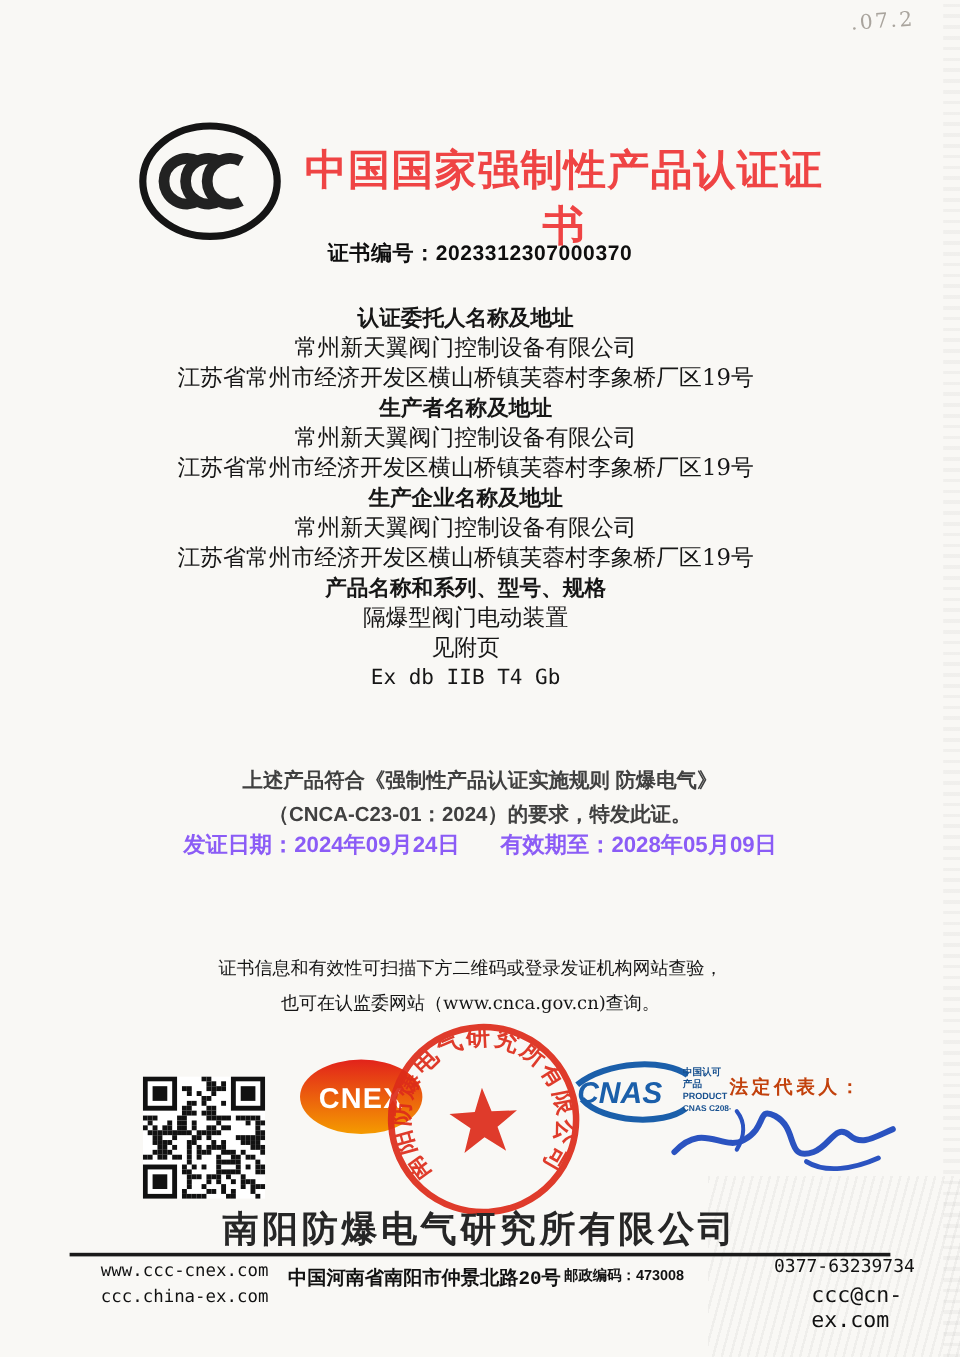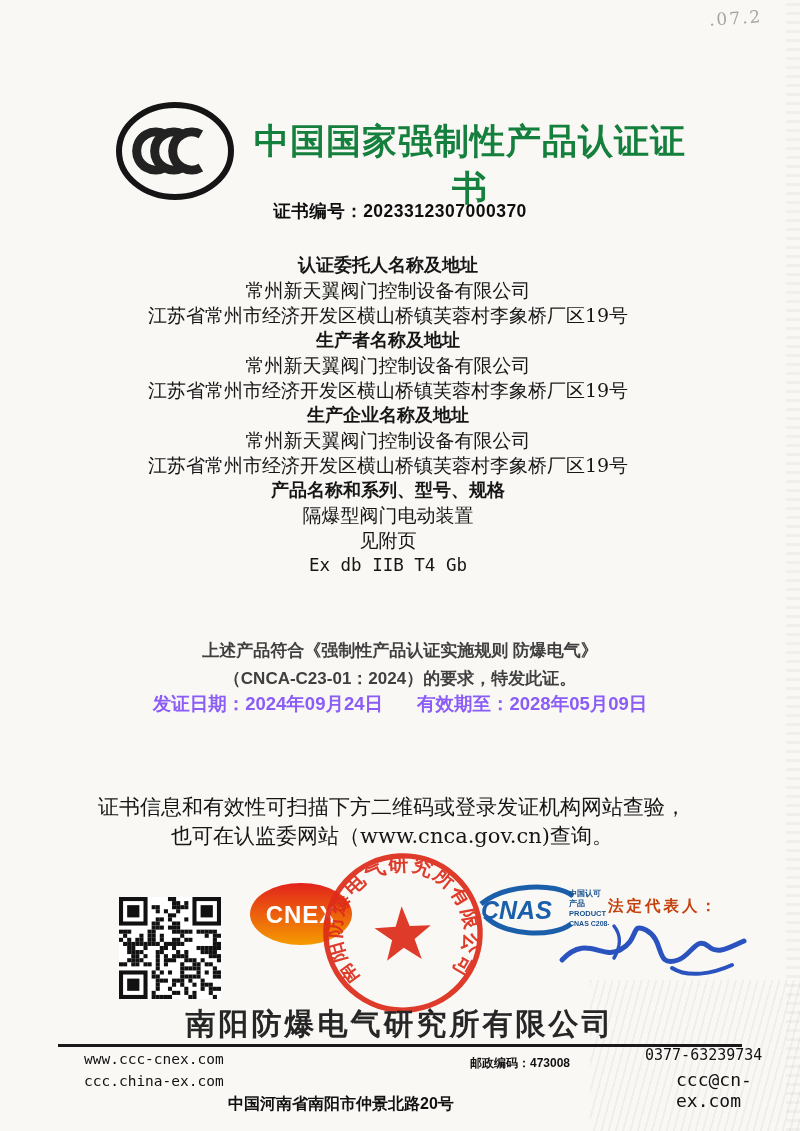--- a/index.html
+++ b/index.html
@@ -27,21 +27,21 @@
     position:absolute;top:8px;right:38px;
     font-family:"DejaVu Serif",serif;
     font-size:17px;color:#a9a49d;letter-spacing:2px;
     transform:rotate(-4deg);
   }
   
   .ccc-logo{position:absolute;left:112px;top:98px;width:126px;height:106px;}
   .title{
     position:absolute;left:238px;top:118px;width:464px;
     text-align:center;font-size:35px;font-weight:700;letter-spacing:1px;
-    color:#15803d;
+    color:#ef4444;
   }
   .certno{
     position:absolute;left:0;top:199px;width:800px;text-align:center;
     font-size:17.5px;font-weight:700;color:#0e0e0e;letter-spacing:.5px;
   }
   
   .cert-lines{position:absolute;left:0;top:253px;width:776px;text-align:center;}
   .cert-lines .h{font-weight:700;font-size:18px;line-height:25px;}
   .cert-lines .v{font-size:19px;line-height:25px;font-family:"DejaVu Serif","Liberation Serif",serif;}
   .cert-lines .mono{font-family:"DejaVu Sans Mono","Liberation Mono",monospace;font-size:17.5px;}
@@ -49,42 +49,42 @@
     position:absolute;left:0;top:637px;width:800px;text-align:center;
     font-weight:700;font-size:17px;line-height:27.5px;color:#404040;
   }
   .dateline{
     position:absolute;left:0;top:691px;width:800px;text-align:center;
     font-weight:700;font-size:18.5px;color:#8b5cf6;
   }
   .dateline .gap{display:inline-block;width:34px;}
   .note{
     position:absolute;left:0;top:793px;width:784px;text-align:center;
-    font-size:21px;line-height:29px;color:#151515;
+    font-size:15px;line-height:29px;color:#151515;
     font-family:"DejaVu Serif","Liberation Serif",serif;
   }
   
   .qr{position:absolute;left:119px;top:897px;width:102px;height:102px;}
   .cnex{position:absolute;left:246px;top:880px;width:110px;height:70px;}
   .seal{position:absolute;left:319px;top:849px;width:168px;height:168px;opacity:.92;transform:rotate(-3deg);}
   .cnas{position:absolute;left:477px;top:884px;width:132px;height:58px;}
   .legalrep{
     position:absolute;left:608px;top:896px;
     font-size:15.5px;font-weight:700;letter-spacing:3px;color:#c2410c;
   }
   .signature{position:absolute;left:556px;top:908px;width:205px;height:85px;}
   .issuer-name{
     position:absolute;left:0;top:1004px;width:800px;text-align:center;
     font-size:30px;font-weight:700;letter-spacing:3px;color:#262626;
   }
   .hr{position:absolute;left:58px;top:1044px;width:684px;height:3px;background:#1a1a1a;}
   .foot{position:absolute;font-family:"DejaVu Sans Mono","Liberation Mono",monospace;font-size:14.5px;color:#111;}
   .f-web1{left:84px;top:1051px;}
   .f-web2{left:84px;top:1073px;}
-  .f-addr{left:228px;top:1055px;font-family:Liberation Sans, sans-serif;font-size:16px;font-weight:700;margin-top:39px;}
+  .f-addr{left:240px;top:1055px;font-family:Liberation Mono, monospace;font-size:16px;font-weight:700;}
   .f-post{left:470px;top:1055px;font-family:"Liberation Sans",sans-serif;font-size:12px;font-weight:700;}
   .f-phone{left:645px;top:1046px;font-size:15px;}
   .f-email{left:676px;top:1069px;font-size:18px;}
 </style>
 </head>
 <body>
 
 <div class="page">
   <div class="scan-streaks"></div>
   <div class="scan-streaks2"></div>

